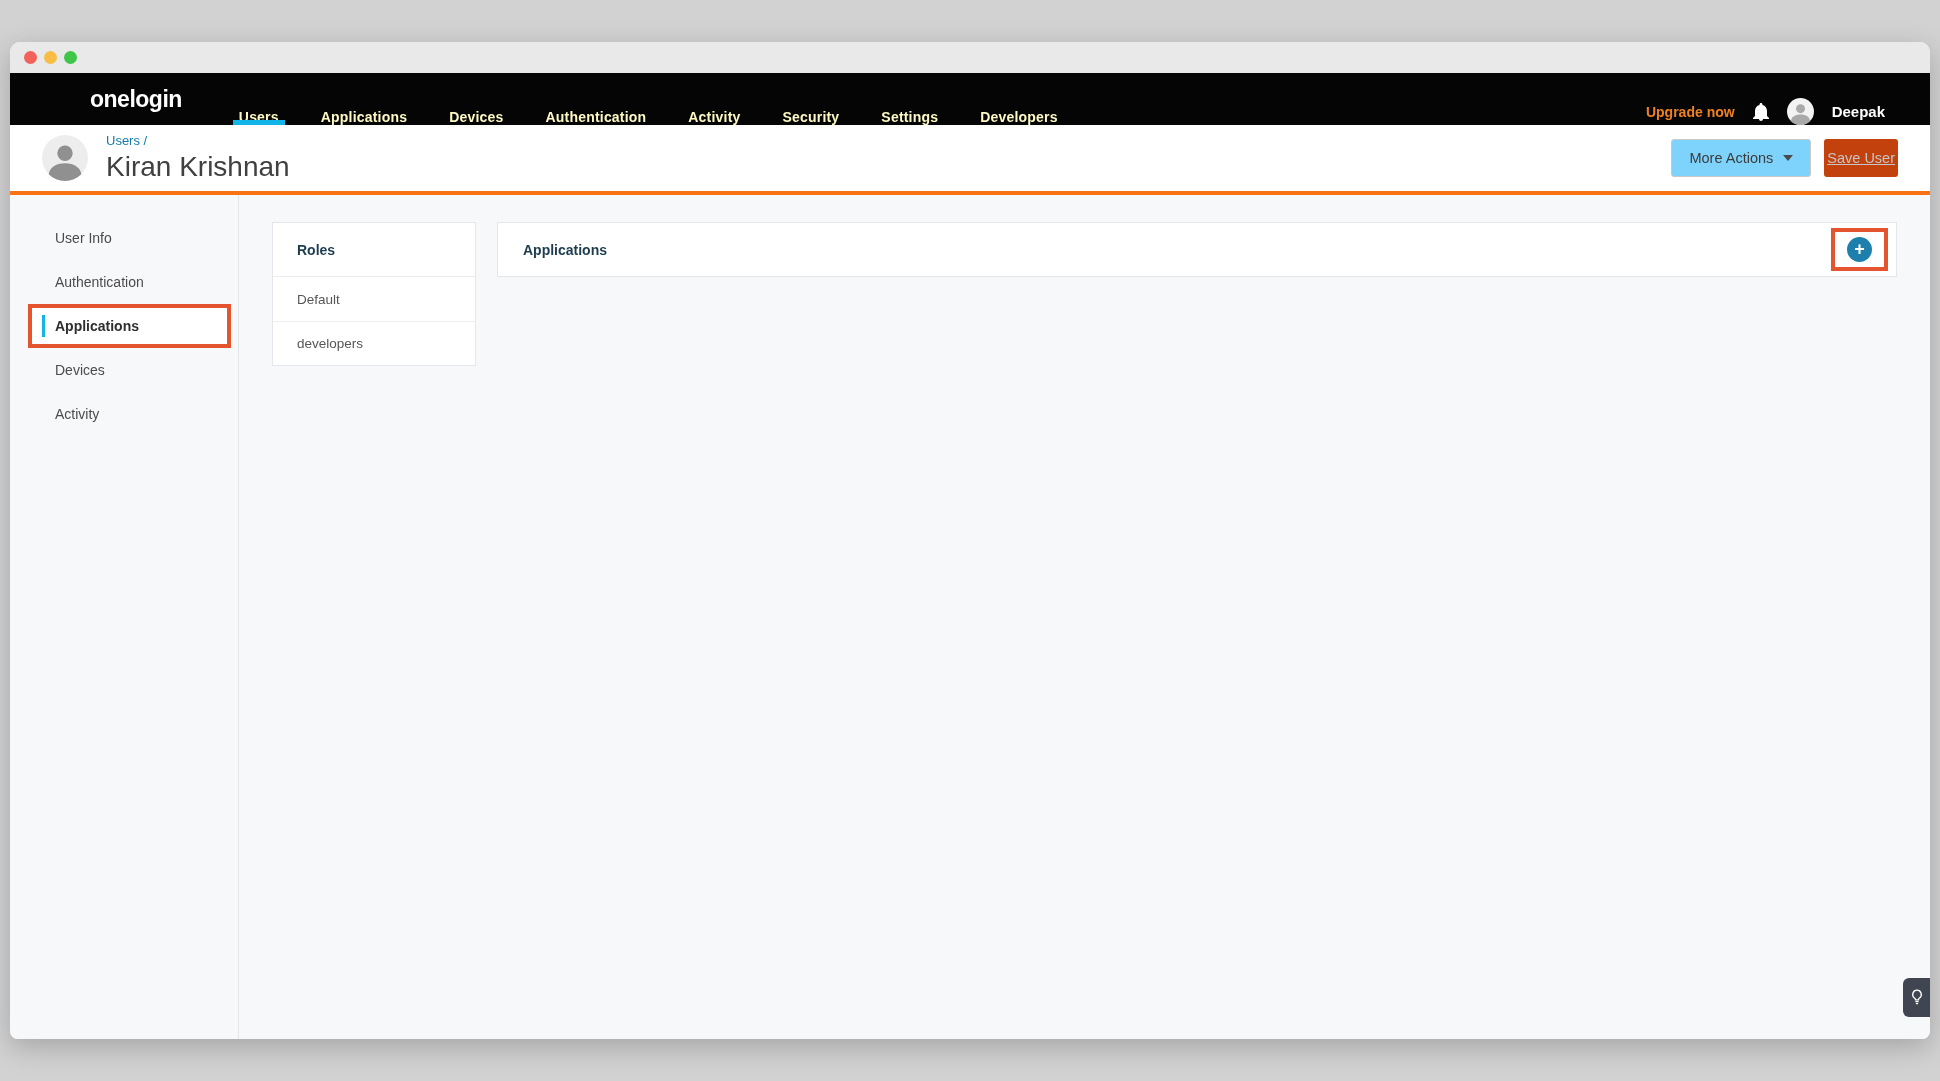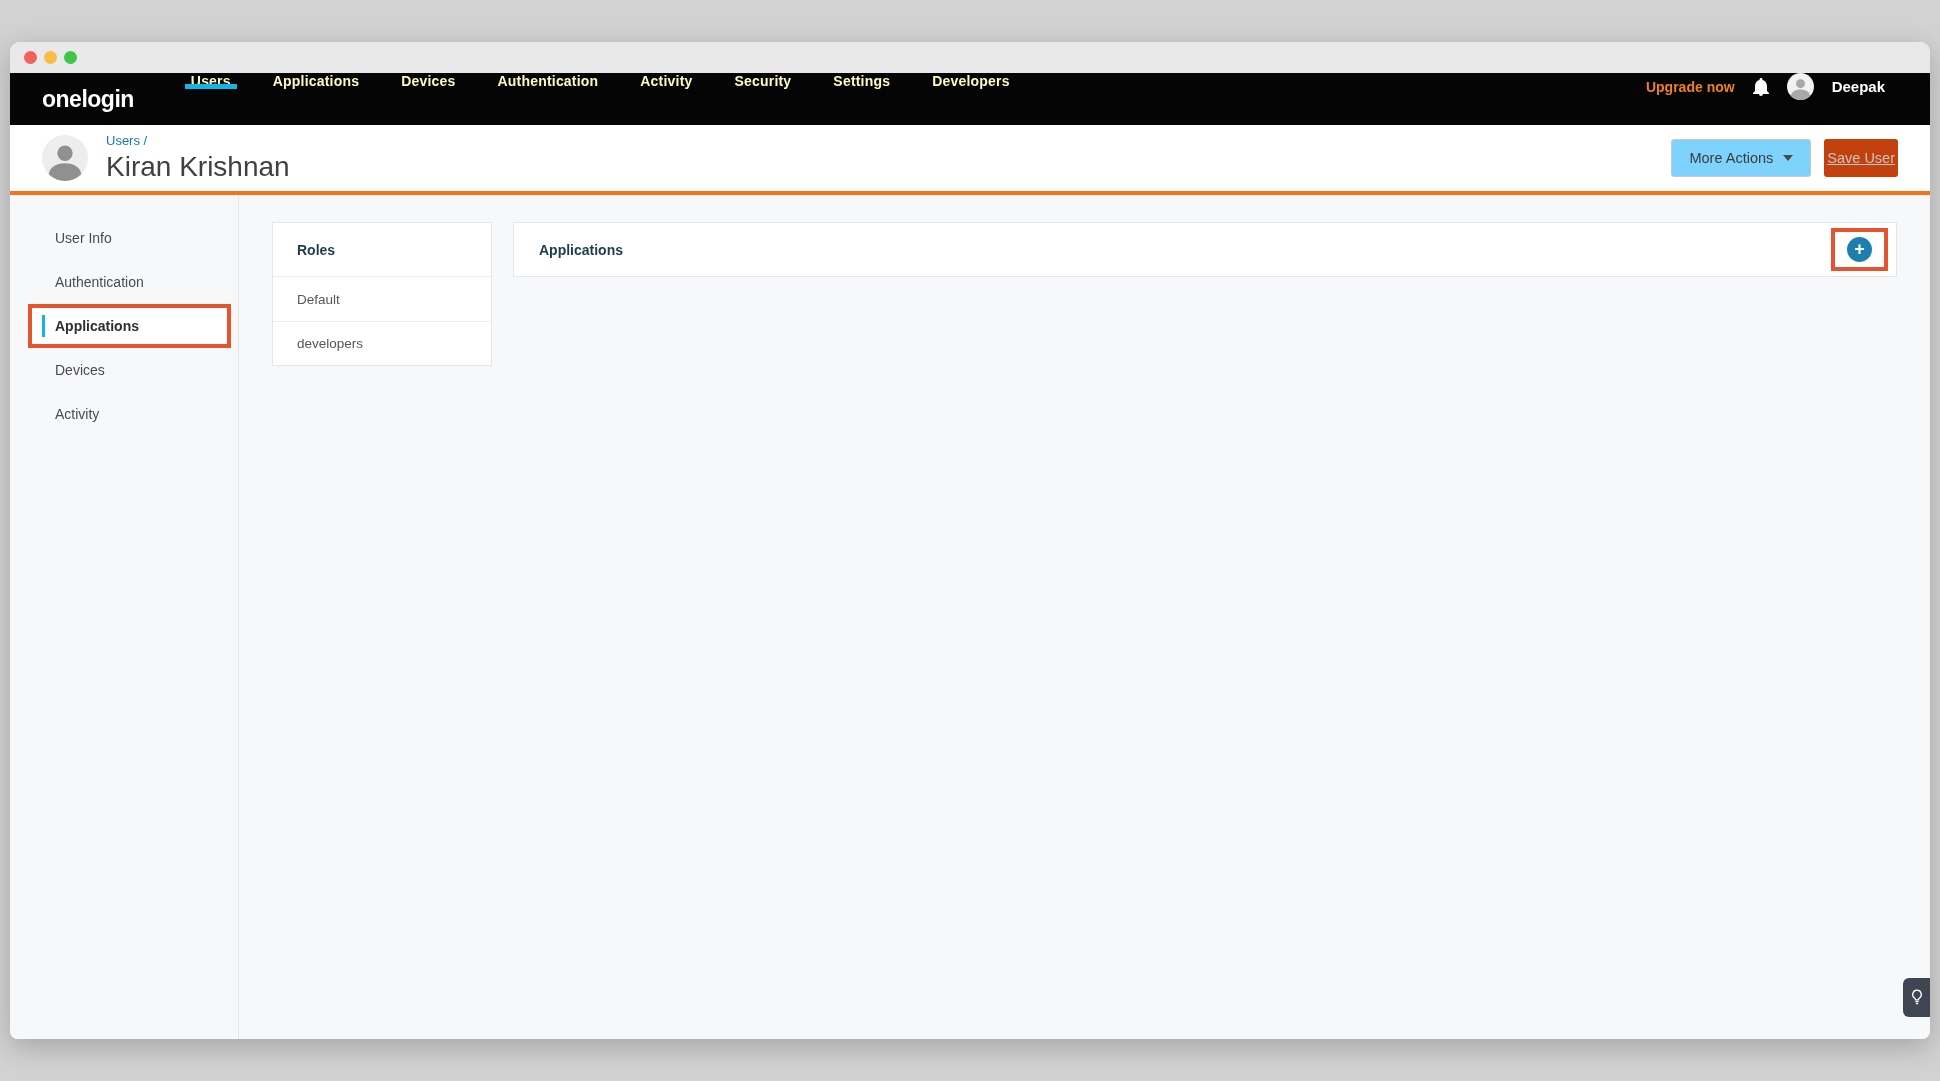--- a/index.html
+++ b/index.html
@@ -21,21 +21,21 @@
   }
   .titlebar {
     height:31px; background:#e9e9e9;
     display:flex; align-items:center; padding-left:14px;
   }
   .traffic { display:flex; gap:7px; }
   .light { width:13px; height:13px; border-radius:50%; display:inline-block; }
   
   .navbar {
     height:52px; background:#050505;
-    display:flex; align-items:flex-start;
+    display:flex; align-items:flex-end;padding-left:48px;
   }
   .logo {
     color:#fff; font-size:23px; font-weight:bold; letter-spacing:-.5px;
     align-self:center; margin:0 36px 0 32px; cursor:pointer;
   }
   .nav-items { display:flex; align-items:stretch; }
   .nav-item {
     color:#fef9c3; font-size:14px; font-weight:bold; letter-spacing:.2px;
     display:flex; align-items:center;
     margin:0 18px; padding:0 3px; position:relative; cursor:pointer;
@@ -105,21 +105,21 @@
     display:flex; align-items:center; cursor:pointer;
   }
   .active-bar { width:3px; height:22px; background:#13b5e8; margin:0 10px; flex-shrink:0; }
   .side-item-annotated .side-label { font-weight:bold; color:#2f2f2f; font-size:14px; }
   
   .main {
     flex:1; padding:27px 33px 0 33px;
     display:flex; gap:21px; align-items:flex-start;
   }
   .card { background:#fff; border:1px solid #e3e6ea; }
-  .roles-card { width:220px; flex-shrink:0; }
+  .roles-card { width:204px; flex-shrink:0; }
   .roles-header {
     height:54px; display:flex; align-items:center; padding:0 24px;
     font-size:14px; font-weight:bold; color:#1d3c4e;
     border-bottom:1px solid #e9ebee;
   }
   .role-row {
     height:44px; display:flex; align-items:center; padding:0 24px;
     font-size:13.5px; color:#565656; cursor:pointer;
   }
   .role-row + .role-row { border-top:1px solid #edeef0; }

